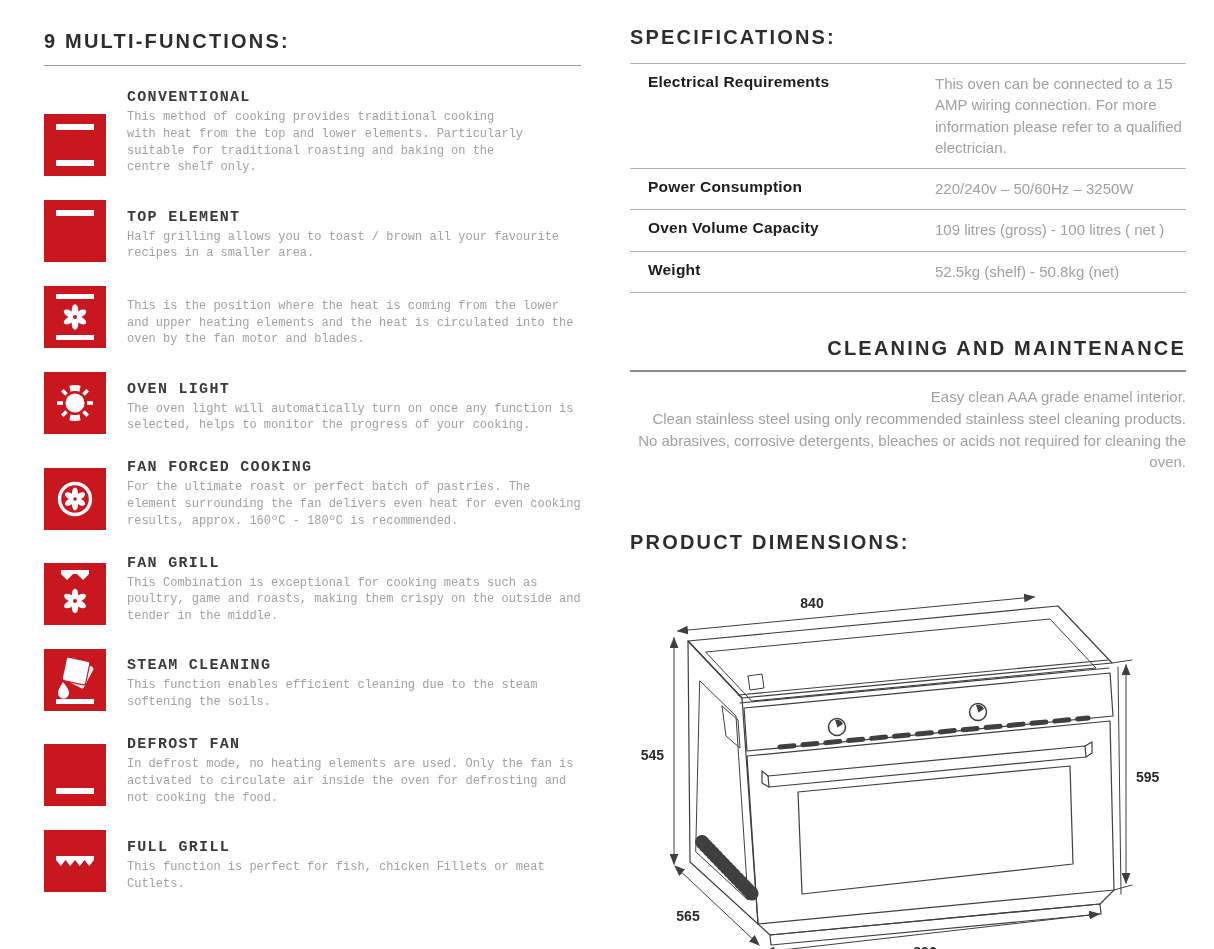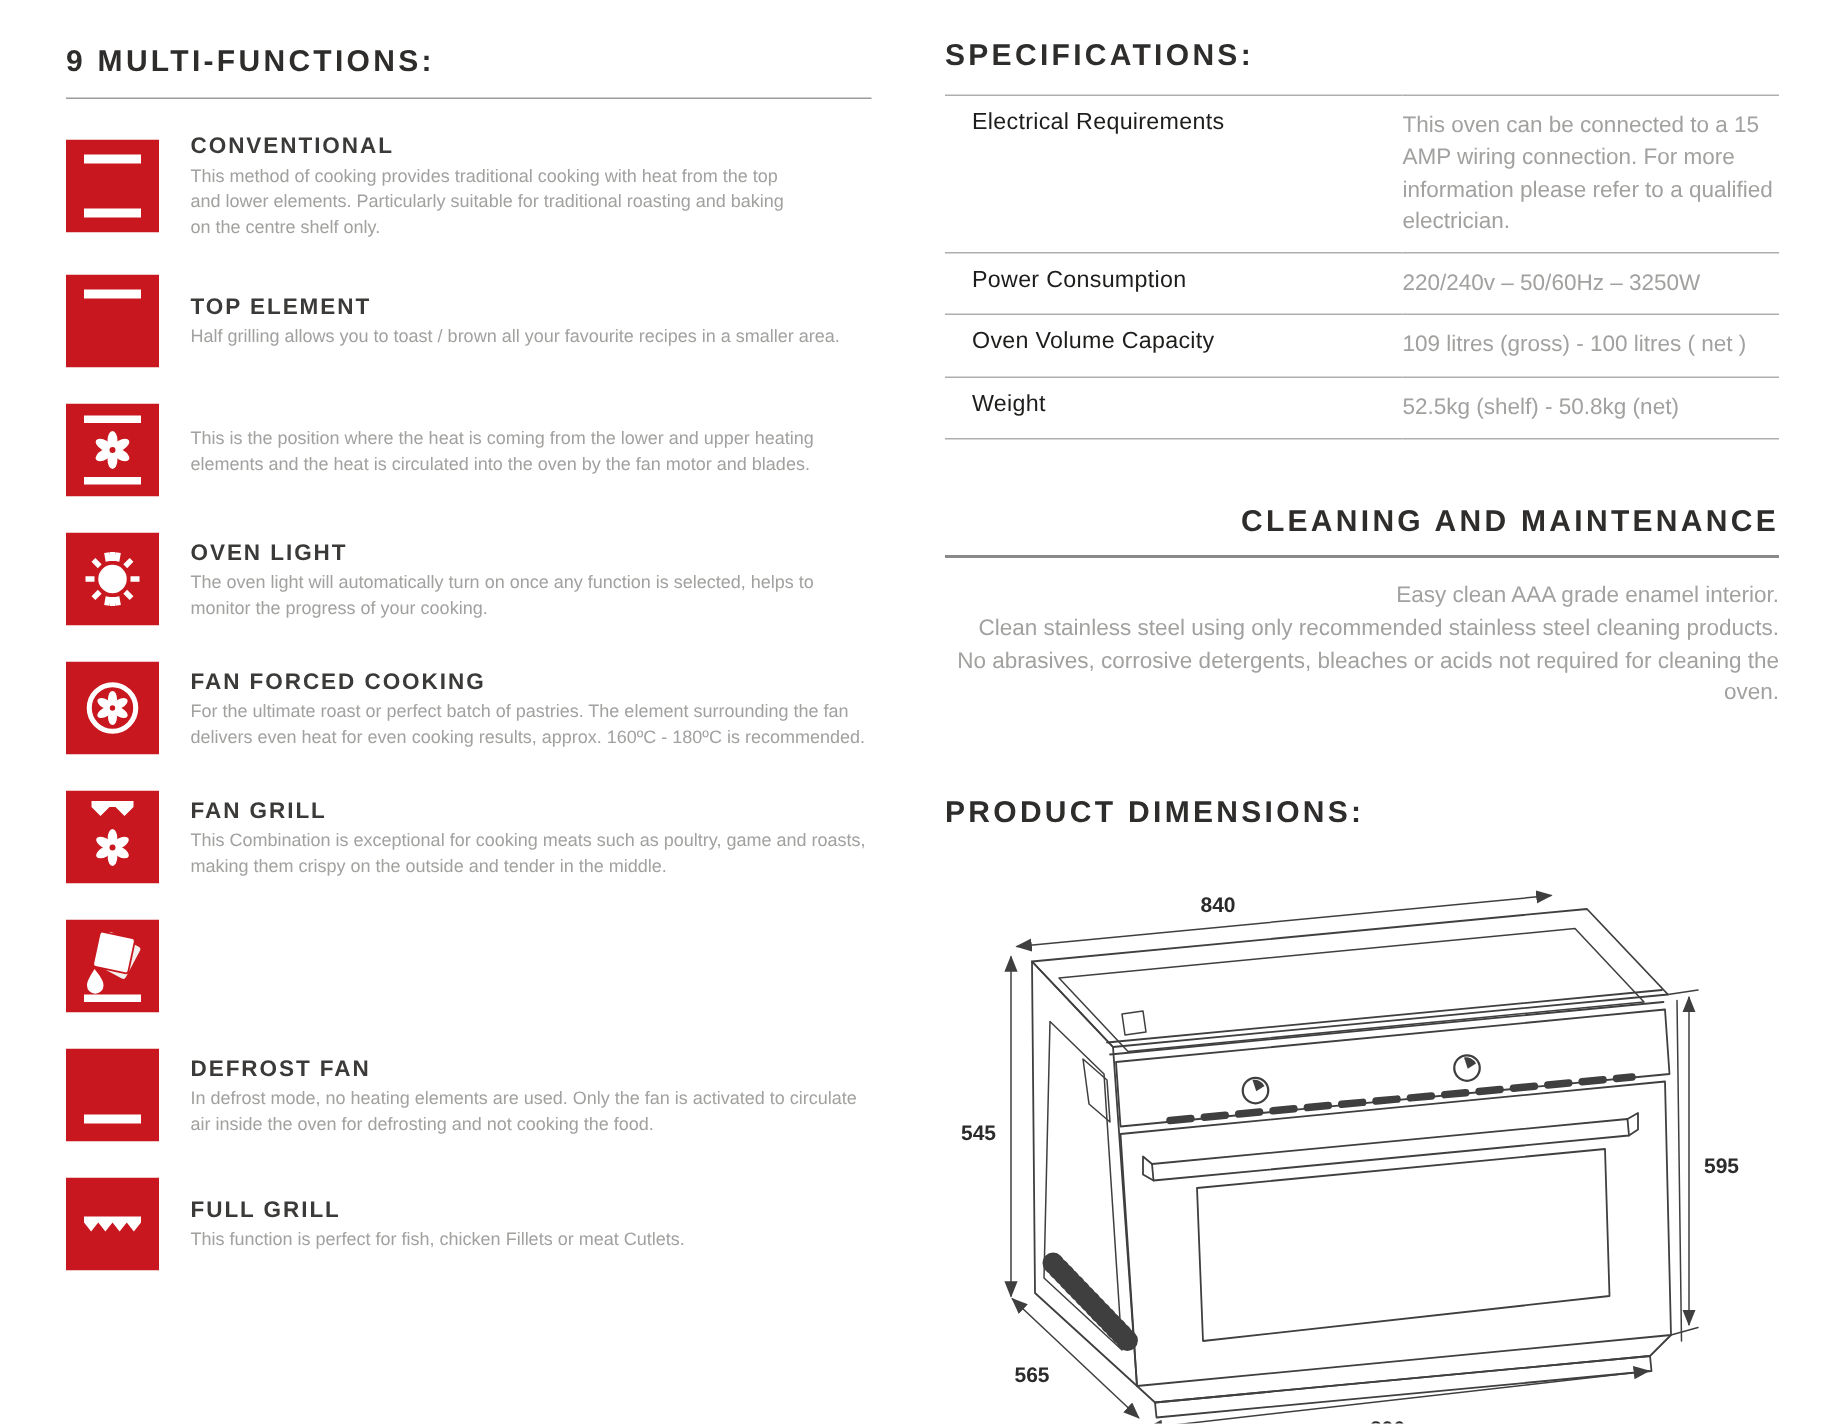--- a/index.html
+++ b/index.html
@@ -14,41 +14,41 @@
 
   h1.sec {
     font-size:20px; font-weight:700; letter-spacing:2.2px;
     color:#2e2d2c; text-transform:uppercase;
   }
   .rule-thin { border:0; border-top:1px solid #9b9b9b; margin-top:12px; }
   .rule-thick { border:0; border-top:2px solid #8a8a8a; margin-top:10px; }
 
   
   .fn-list { margin-top:22px; }
-  .fn-item { display:flex; align-items:center; margin-bottom:24px; }
+  .fn-item { display:flex; align-items:flex-end; margin-bottom:24px;font-family:Liberation Mono, monospace; }
   .fn-icon { flex:0 0 62px; width:62px; height:62px; }
   .fn-text { margin-left:21px; padding-top:1px; }
   .fn-title {
     font-size:15px; font-weight:700; letter-spacing:1.3px;
     color:#3b3a39; text-transform:uppercase; margin-bottom:3px;
   }
   .fn-desc {
     font-size:12px; color:#a2a19f; line-height:1.40; max-width:516px;
   }
   .fn-desc.w400 { max-width:402px; }
   .fn-desc.w460 { max-width:462px; }
 
   
   .spec-table { width:100%; border-collapse:collapse; margin-top:14px; }
   .spec-table tr { border-top:1px solid #aeaeae; }
   .spec-table tr:last-child { border-bottom:1px solid #aeaeae; }
   .spec-table td { vertical-align:top; padding:9px 0 10px 0; }
   td.spec-label {
     width:305px; padding-left:18px;
-    font-size:15.5px; font-weight:400; color:#1d1d1b; letter-spacing:.2px;
+    font-size:15.5px; font-weight:700; color:#1d1d1b; letter-spacing:.2px;
   }
   td.spec-value { font-size:15px; color:#a2a19f; line-height:1.42; }
 
   
   .cleaning { margin-top:44px;text-align:right; }
   .cleaning p { font-size:15px; color:#a2a19f; line-height:1.45; }
   .cleaning .body { margin-top:14px; }
 
   
   .pdim { margin-top:58px; }
@@ -181,20 +181,24 @@
     <div class="fn-item">
       <svg class="fn-icon" viewBox="0 0 62 62">
         <rect width="62" height="62" fill="#C8171E"></rect>
         <g>
           <rect x="22" y="12" width="24" height="24" rx="2" fill="#f2f0ee" transform="rotate(28 34 24)"></rect>
           <rect x="20" y="10" width="24" height="24" rx="2" fill="#fff" stroke="#C8171E" stroke-width="1.2" transform="rotate(12 32 22)"></rect>
           <path d="M19 33 C16 38 14 41 14 44 a5.5 5.5 0 0 0 11 0 c0 -3 -2 -6 -6 -11 Z" fill="#fff"></path>
         </g>
         <rect x="12" y="50" width="38" height="5" fill="#fff"></rect>
       </svg>
+      <div class="fn-text">
+        <div class="fn-title">STEAM CLEANING</div>
+        <div class="fn-desc">This function enables efficient cleaning due to the steam softening the soils.</div>
+      </div>
     </div>
 
     <div class="fn-item">
       <svg class="fn-icon" viewBox="0 0 62 62">
         <rect width="62" height="62" fill="#C8171E"></rect>
         <rect x="12" y="44" width="38" height="6" fill="#fff"></rect>
       </svg>
       <div class="fn-text">
         <div class="fn-title">DEFROST FAN</div>
         <div class="fn-desc">In defrost mode, no heating elements are used. Only the fan is activated to circulate air inside the oven for defrosting and not cooking the food.</div>

